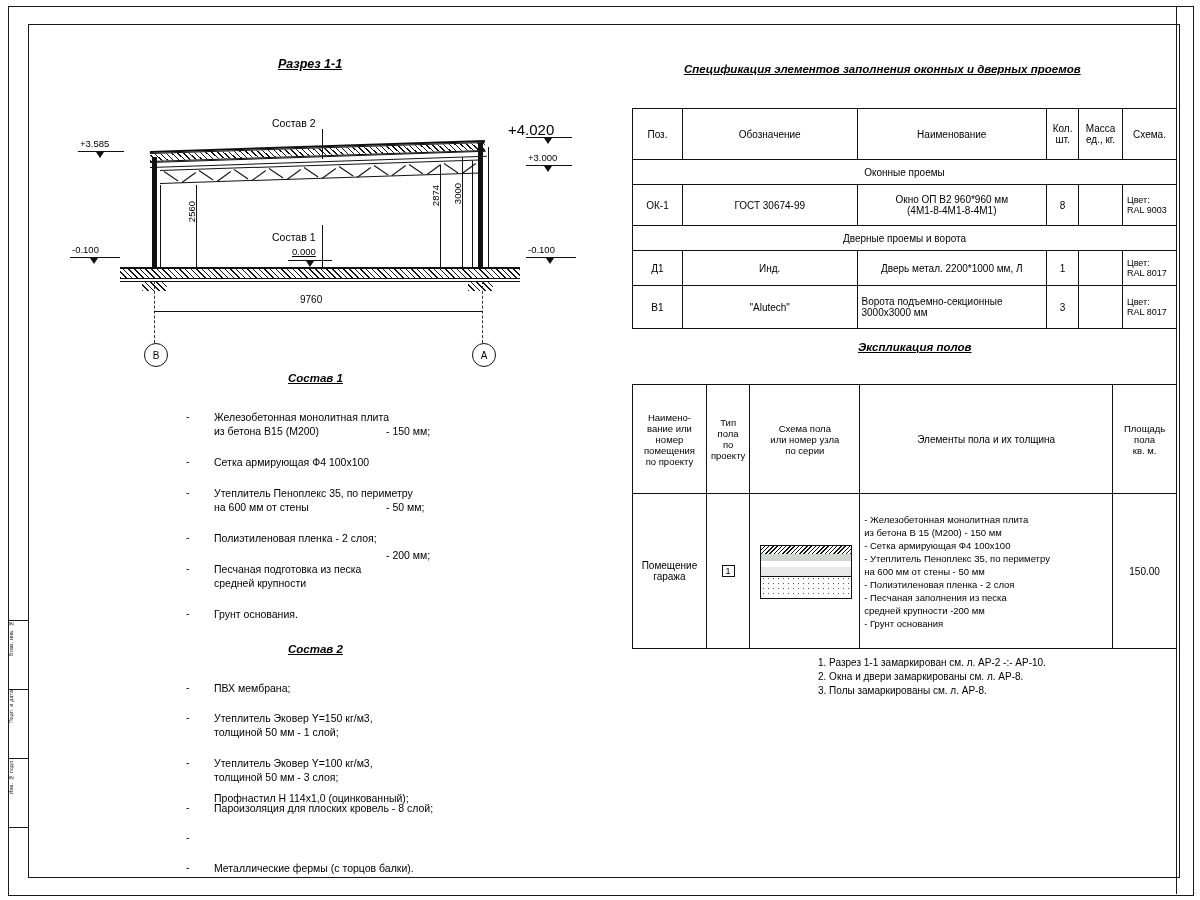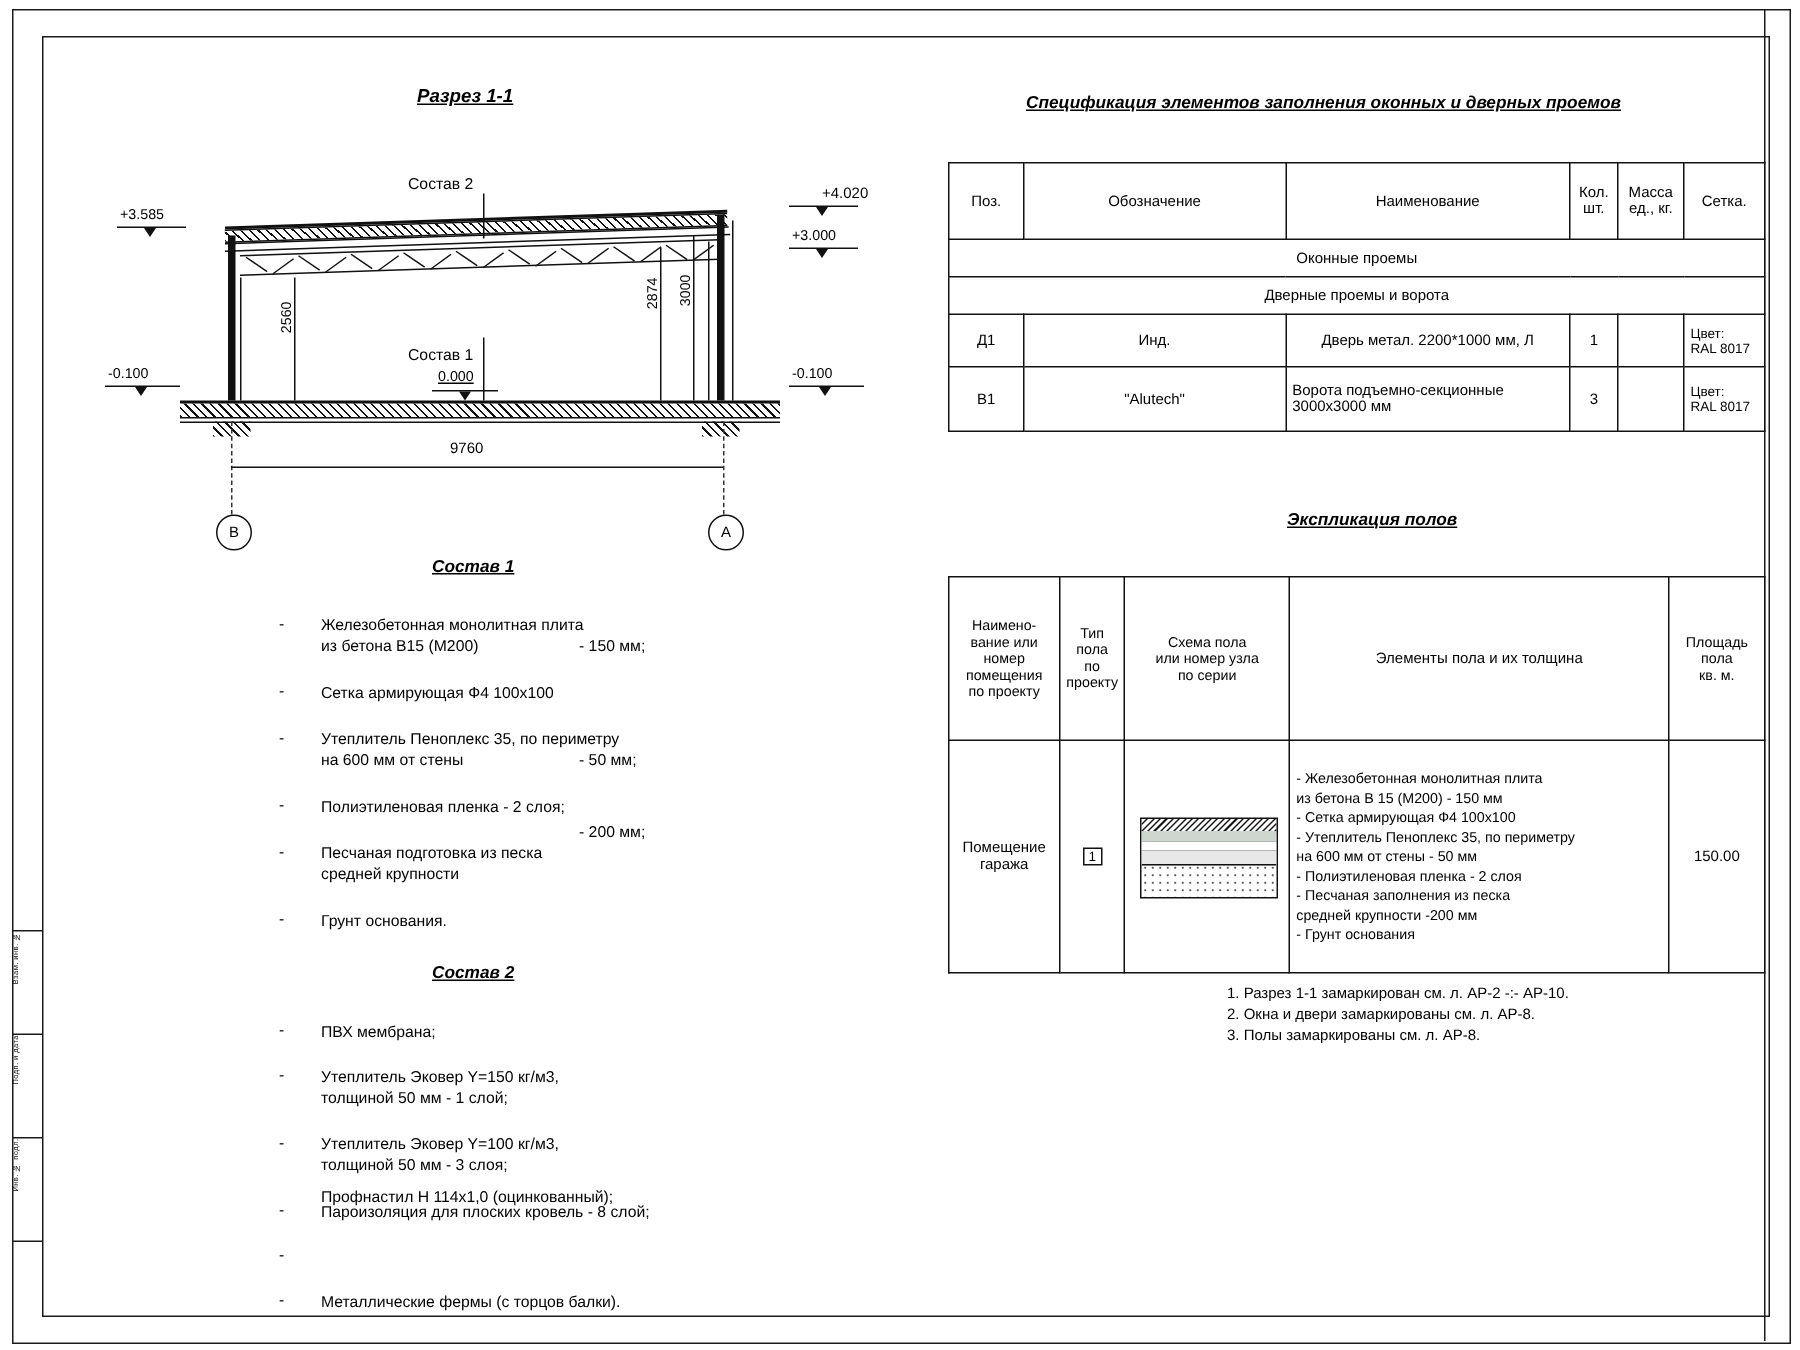--- a/index.html
+++ b/index.html
@@ -123,21 +123,21 @@
     <div class="ln" style="left:60px;top:172px;width:400px;height:2px;"></div>
     <div class="hatch" style="left:60px;top:174px;width:400px;height:9px;border-bottom:1px solid #111;"></div>
     <div class="ln" style="left:60px;top:186px;width:400px;height:1px;"></div>
     <div class="hatch" style="left:82px;top:186px;width:25px;height:10px;"></div>
     <div class="hatch" style="left:408px;top:186px;width:25px;height:10px;"></div>
 
     <div class="t" style="left:20px;top:42px;font-size:9.5px;">+3.585</div>
     <div class="ln" style="left:18px;top:56px;width:46px;height:1px;"></div>
     <div class="lvl-tri" style="left:36px;top:57px;"></div>
 
-    <div class="t" style="left:488px;top:28px;font-size:10px;">+4.020</div>
+    <div class="t" style="left:448px;top:28px;font-size:15px;">+4.020</div>
     <div class="ln" style="left:466px;top:42px;width:46px;height:1px;"></div>
     <div class="lvl-tri" style="left:484px;top:43px;"></div>
 
     <div class="t" style="left:468px;top:56px;font-size:9.5px;">+3.000</div>
     <div class="ln" style="left:466px;top:70px;width:46px;height:1px;"></div>
     <div class="lvl-tri" style="left:484px;top:71px;"></div>
 
     <div class="t" style="left:12px;top:148px;font-size:9.5px;">-0.100</div>
     <div class="ln" style="left:10px;top:162px;width:50px;height:1px;"></div>
     <div class="lvl-tri" style="left:30px;top:163px;"></div>
@@ -237,24 +237,38 @@
       <td>Обозначение</td>
       <td>Наименование</td>
       <td>
         <div>Кол.</div>
         <div>шт.</div>
       </td>
       <td>
         <div>Масса</div>
         <div>ед., кг.</div>
       </td>
-      <td>Сетка.</td>
+      <td>Схема.</td>
     </tr>
     <tr>
       <td colspan="6" style="height:20px">Оконные проемы</td>
+    </tr>
+    <tr>
+      <td>ОК-1</td>
+      <td>ГОСТ 30674-99</td>
+      <td style="height:36px">
+        <div>Окно ОП В2 960*960 мм</div>
+        <div>(4М1-8-4М1-8-4М1)</div>
+      </td>
+      <td>8</td>
+      <td></td>
+      <td class="l" style="font-size:9px">
+        <div>Цвет:</div>
+        <div>RAL 9003</div>
+      </td>
     </tr>
     <tr>
       <td colspan="6" style="height:20px">Дверные проемы и ворота</td>
     </tr>
     <tr>
       <td>Д1</td>
       <td>Инд.</td>
       <td style="height:30px">Дверь метал. 2200*1000 мм, Л</td>
       <td>1</td>
       <td></td>

